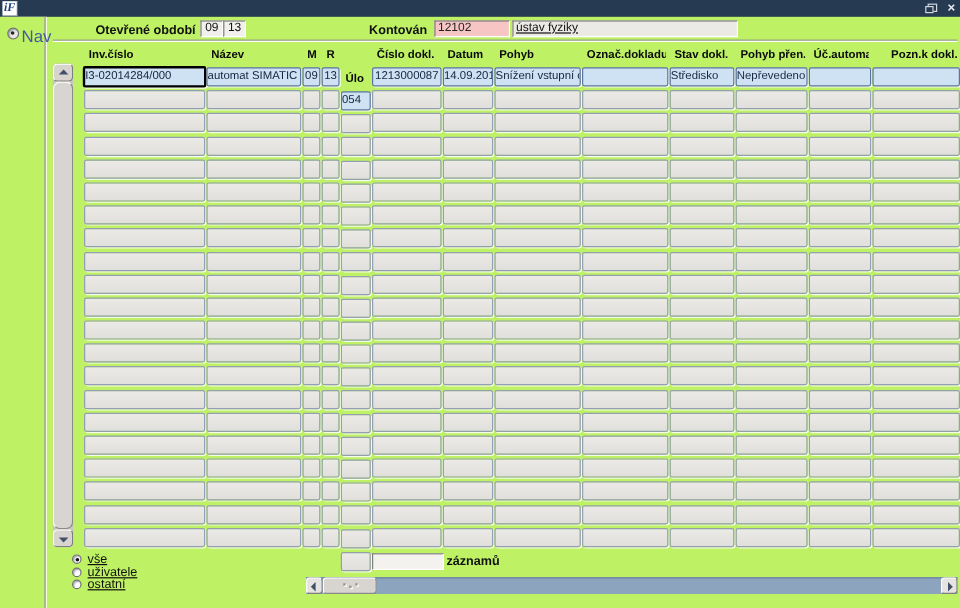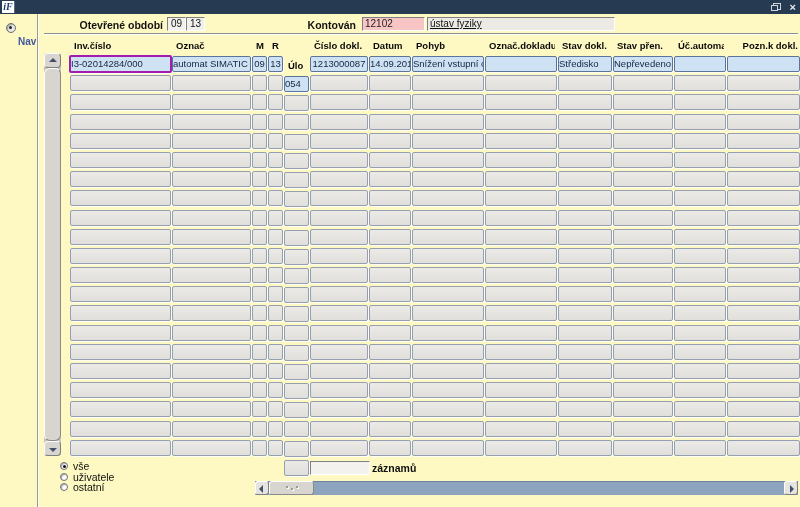--- a/index.html
+++ b/index.html
@@ -1,18 +1,18 @@
 <!DOCTYPE html>
 <html><head>
 <meta charset="utf-8">
 <style>
   html,body{margin:0;padding:0;background:#888;}
   .screen{
     position:relative;width:800px;height:507px;overflow:hidden;
-    background:#fef9c3;
+    background:#bef264;
     font-family:"Liberation Sans",sans-serif;
     -webkit-font-smoothing:antialiased;
   }
   
   .titlebar{
     position:absolute;left:0;top:0;width:800px;height:14px;
     background:#263a52;color:#fff;font-size:10px;line-height:14px;
     white-space:nowrap;
   }
   .applogo{
@@ -24,21 +24,21 @@
   .win-restore{position:absolute;right:20px;top:3px;width:9px;height:8px;}
   .win-restore .b1{position:absolute;left:2px;top:0;width:6px;height:5px;border:1px solid #cfd6de;}
   .win-restore .b2{position:absolute;left:0;top:2px;width:5px;height:4px;border:1px solid #cfd6de;background:#263a52;}
   .win-close{position:absolute;right:4px;top:0px;color:#e8ecf2;font-size:11px;font-weight:bold;line-height:14px;}
   
   .navstrip{position:absolute;left:0;top:14px;width:37px;height:493px;
     border-right:1px solid #9a9a9a;box-shadow:1px 0 0 #fff;}
   .nav-radio{position:absolute;left:6px;top:9px;width:8px;height:8px;border-radius:50%;
     background:#e9e7e3;border:1px solid #6f6f6f;box-shadow:inset 1px 1px 1px #9aa;}
   .nav-radio .dot{position:absolute;left:2px;top:2px;width:3px;height:3px;border-radius:50%;background:#222;}
-  .nav-label{position:absolute;left:18px;top:22px;font-size:10px;font-weight:bold;color:#44599e;}
+  .nav-label{position:absolute;left:18px;top:8px;font-size:14px;font-weight:normal;color:#44599e;}
   
   .flabel{position:absolute;font-size:10.5px;font-weight:bold;color:#111;top:19px;white-space:nowrap;}
   .lab-period{left:60px;width:103px;text-align:right;}
   .lab-center{left:290px;width:66px;text-align:right;}
   .ffield{
     position:absolute;top:17px;height:12px;background:#f2f0ec;
     border:1px solid;border-color:#7f7f7f #fff #fff #7f7f7f;
     font-size:10px;line-height:12px;color:#111;padding:0 2px;white-space:nowrap;overflow:hidden;
   }
   .f-mm{left:167px;width:13px;text-align:center;}
@@ -62,36 +62,36 @@
   .trow{position:relative;height:16px;margin-bottom:3.2px;}
   .cell{
     position:absolute;top:0;height:14px;box-sizing:content-box;
     background:linear-gradient(#eceae7,#e0dfdc);
     border:1px solid #94a0b2;border-radius:2px;
     box-shadow:1px 1px 0 rgba(255,255,255,.85);
     font-size:9.5px;line-height:14px;color:#14253f;
     padding:0;white-space:nowrap;overflow:hidden;
   }
   .cell.filled{background:#cfe2f4;border-color:#5a749c;}
-  .cell.current{border:2px solid #a21caf;margin:-1px 0 0 -1px;}
+  .cell.current{border:2px solid #000000;margin:-1px 0 0 -1px;}
   .cell.num{text-align:center;}
   .cell.ctr{text-align:center;}
   
   .vscroll{position:absolute;left:44px;top:53px;width:17px;height:403px;background:#c8c5c0;border-radius:3px;}
   .vbtn{position:absolute;left:0;width:17px;height:15px;background:#d8d5d0;
     border:1px solid;border-color:#fff #7e7e7e #7e7e7e #fff;border-radius:4px;box-sizing:border-box;}
   .vbtn.up{top:0;}
   .vbtn.down{bottom:0;}
   .tri{position:absolute;width:0;height:0;border:4px solid transparent;}
   .tri.t-up{left:4px;top:4px;border-bottom-color:#44506a;border-top-width:0;}
   .tri.t-down{left:4px;top:6px;border-top-color:#44506a;border-bottom-width:0;}
   .vthumb{position:absolute;left:0;top:15px;width:17px;height:373px;background:#d8d5d0;
     border:1px solid;border-color:#fff #8a8a8a #8a8a8a #fff;border-radius:6px;box-sizing:border-box;}
   
-  .radios{position:absolute;left:60px;top:461px;font-size:10.5px;color:#111;}
+  .radios{position:absolute;left:60px;top:461px;font-size:10.5px;color:#111;text-decoration:underline;}
   .radio-item{position:relative;height:10.5px;line-height:10.5px;padding-left:13px;margin-bottom:0;}
   .rcircle{position:absolute;left:0;top:1px;width:8px;height:8px;border-radius:50%;
     background:#fdfdfd;border:1px solid #6f6f6f;box-shadow:inset 1px 1px 1px #aab;box-sizing:border-box;}
   .radio-item.selected .rcircle::after{content:"";position:absolute;left:2px;top:2px;width:3px;height:3px;border-radius:50%;background:#111;}
   .recfield{position:absolute;left:310px;top:461px;width:54px;height:12px;background:#f4f2ee;
     border:1px solid;border-color:#7f7f7f #fff #fff #7f7f7f;font-size:10px;line-height:12px;padding:0 2px;}
   .reclabel{position:absolute;left:372px;top:462px;font-size:10.5px;font-weight:bold;color:#111;}
   
   .hscroll{position:absolute;left:255px;top:481px;width:543px;height:14px;background:#8da4bf;
     box-shadow:inset 0 1px 0 #6b82a0;}
@@ -130,30 +130,30 @@
   <span class="flabel lab-period">Otevřené období</span>
   <span class="ffield f-mm">09</span>
   <span class="ffield f-yy">13</span>
   <span class="flabel lab-center">Kontován</span>
   <span class="ffield f-center">12102</span>
   <span class="ffield f-centername">ústav fyziky</span>
   <div class="hsep"></div>
 
   <div class="thead">
       <span class="th c0">Inv.číslo</span>
-      <span class="th c1">Označ</span>
+      <span class="th c1">Název</span>
       <span class="th c2">M</span>
       <span class="th c3">R</span>
       <span class="th c4">Úlo</span>
       <span class="th c5">Číslo dokl.</span>
       <span class="th c6">Datum</span>
       <span class="th c7">Pohyb</span>
       <span class="th c8">Označ.dokladu</span>
       <span class="th c9">Stav dokl.</span>
-      <span class="th c10">Stav přen.</span>
+      <span class="th c10">Pohyb přen.</span>
       <span class="th c11">Úč.automat</span>
       <span class="th c12">Pozn.k dokl.</span>
     </div>
 
   <div class="vscroll">
     <span class="vbtn up">
         <span class="tri t-up"></span>
       </span>
     <span class="vthumb"></span>
     <span class="vbtn down">

